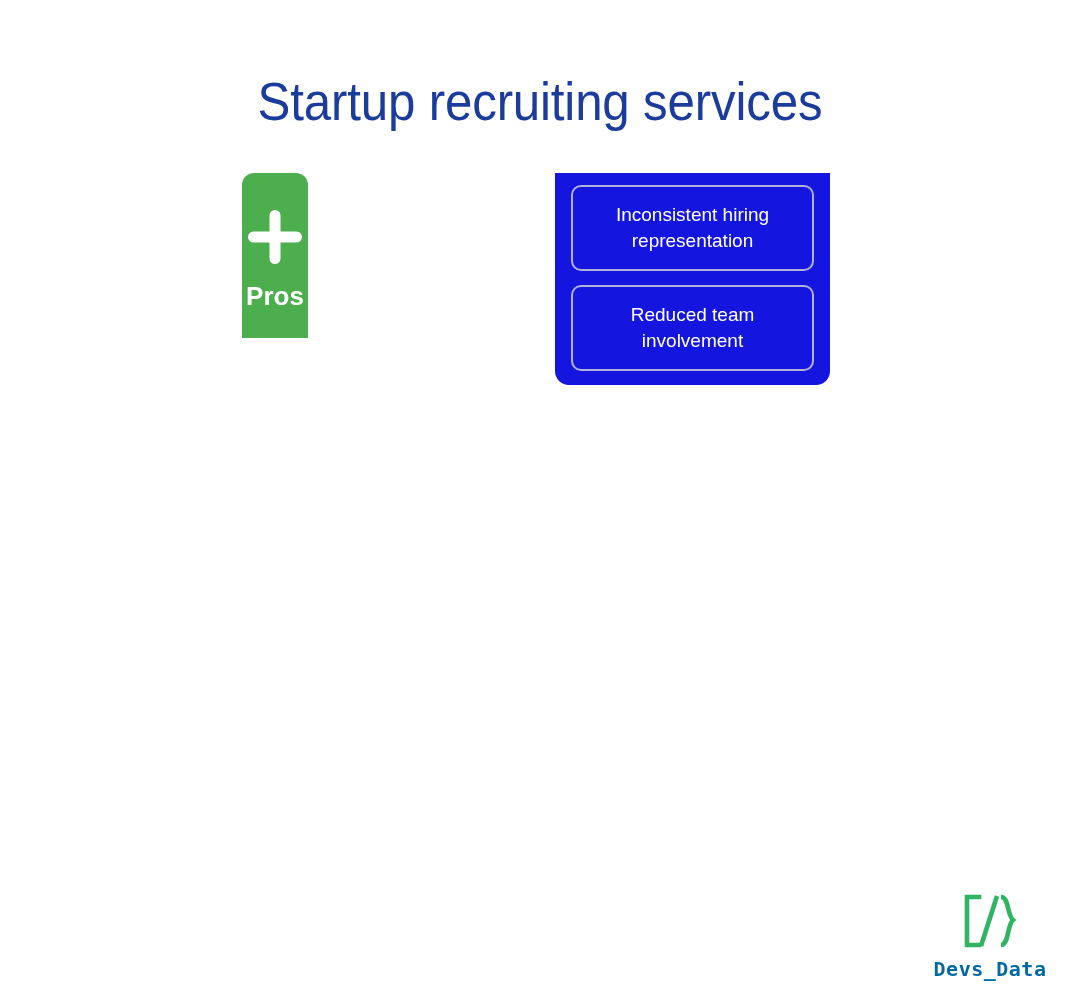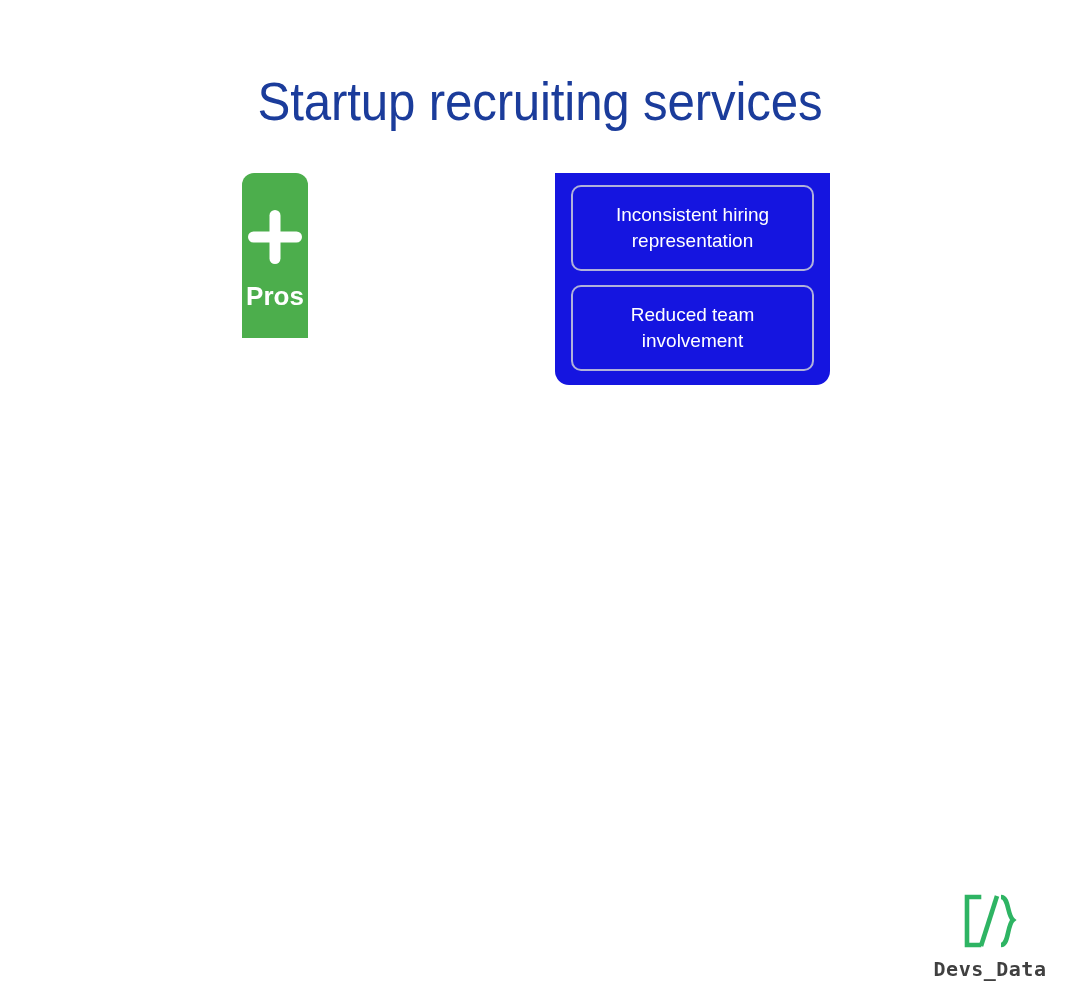--- a/index.html
+++ b/index.html
@@ -108,21 +108,21 @@
     left: 929px;
     top: 893px;
     width: 122px;
     display: flex;
     flex-direction: column;
     align-items: center;
   }
   .logo-mark { display: block; }
   .logo-text {
     margin-top: 4px;
-    color: #404040;
+    color: #0369a1;
     font-family: "DejaVu Sans Mono", monospace;
     font-size: 20px;
     font-weight: bold;
     letter-spacing: 0.5px;
     line-height: 24px;
   }
 </style>
 </head>
 <body>
 

